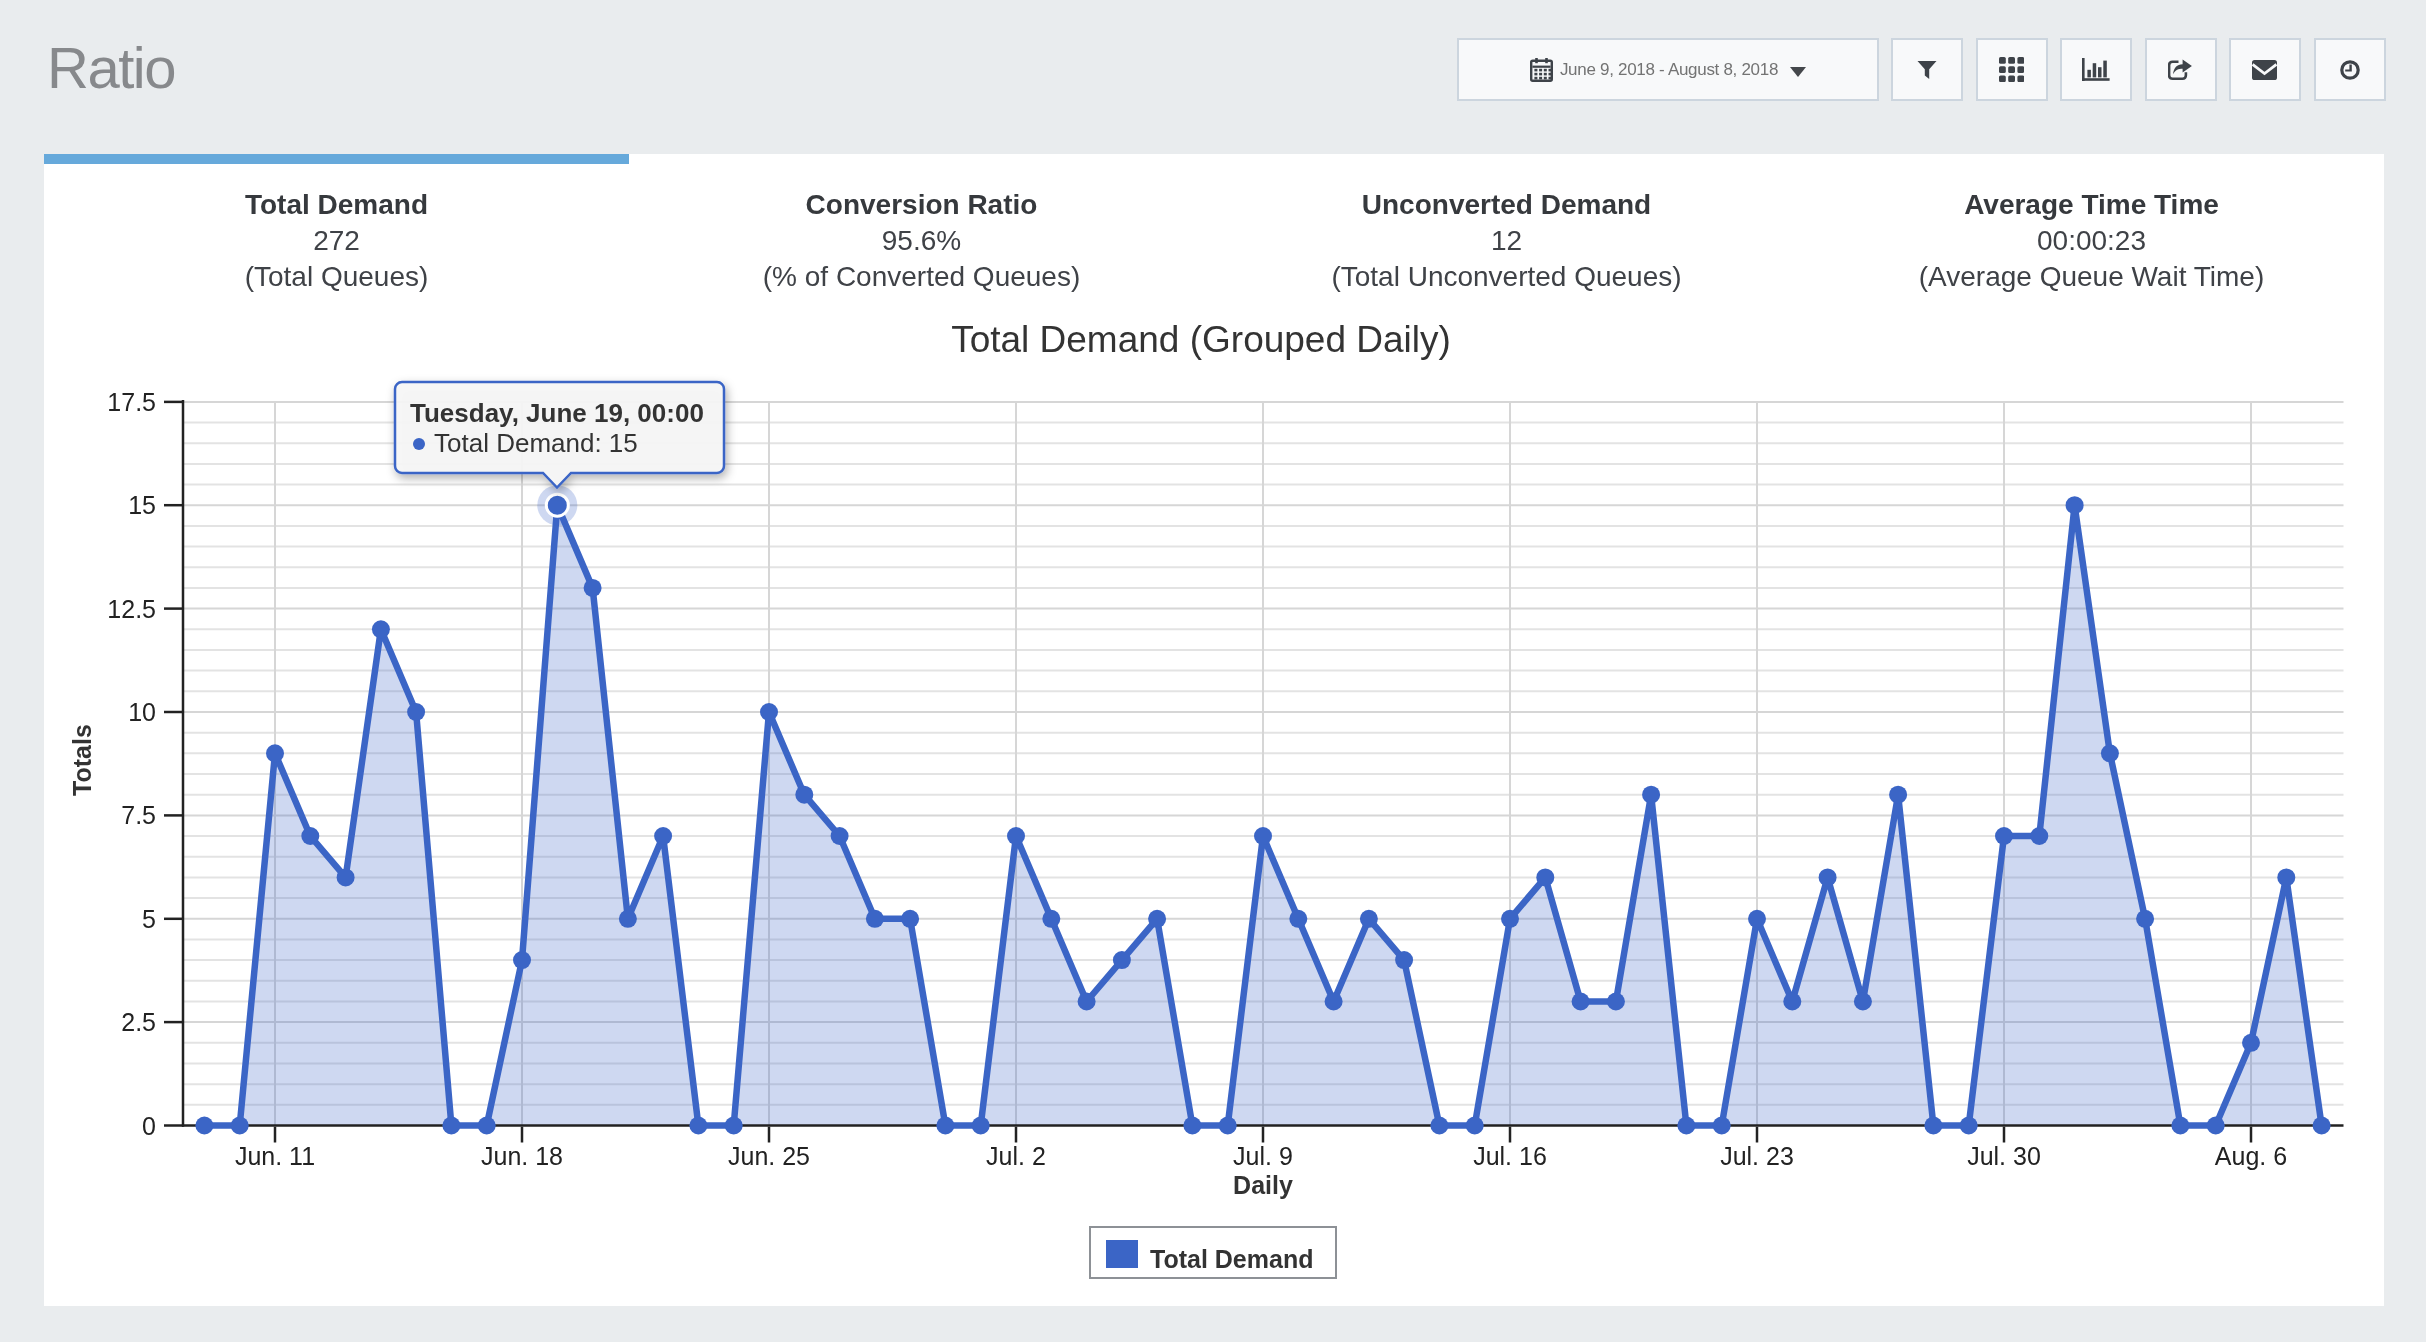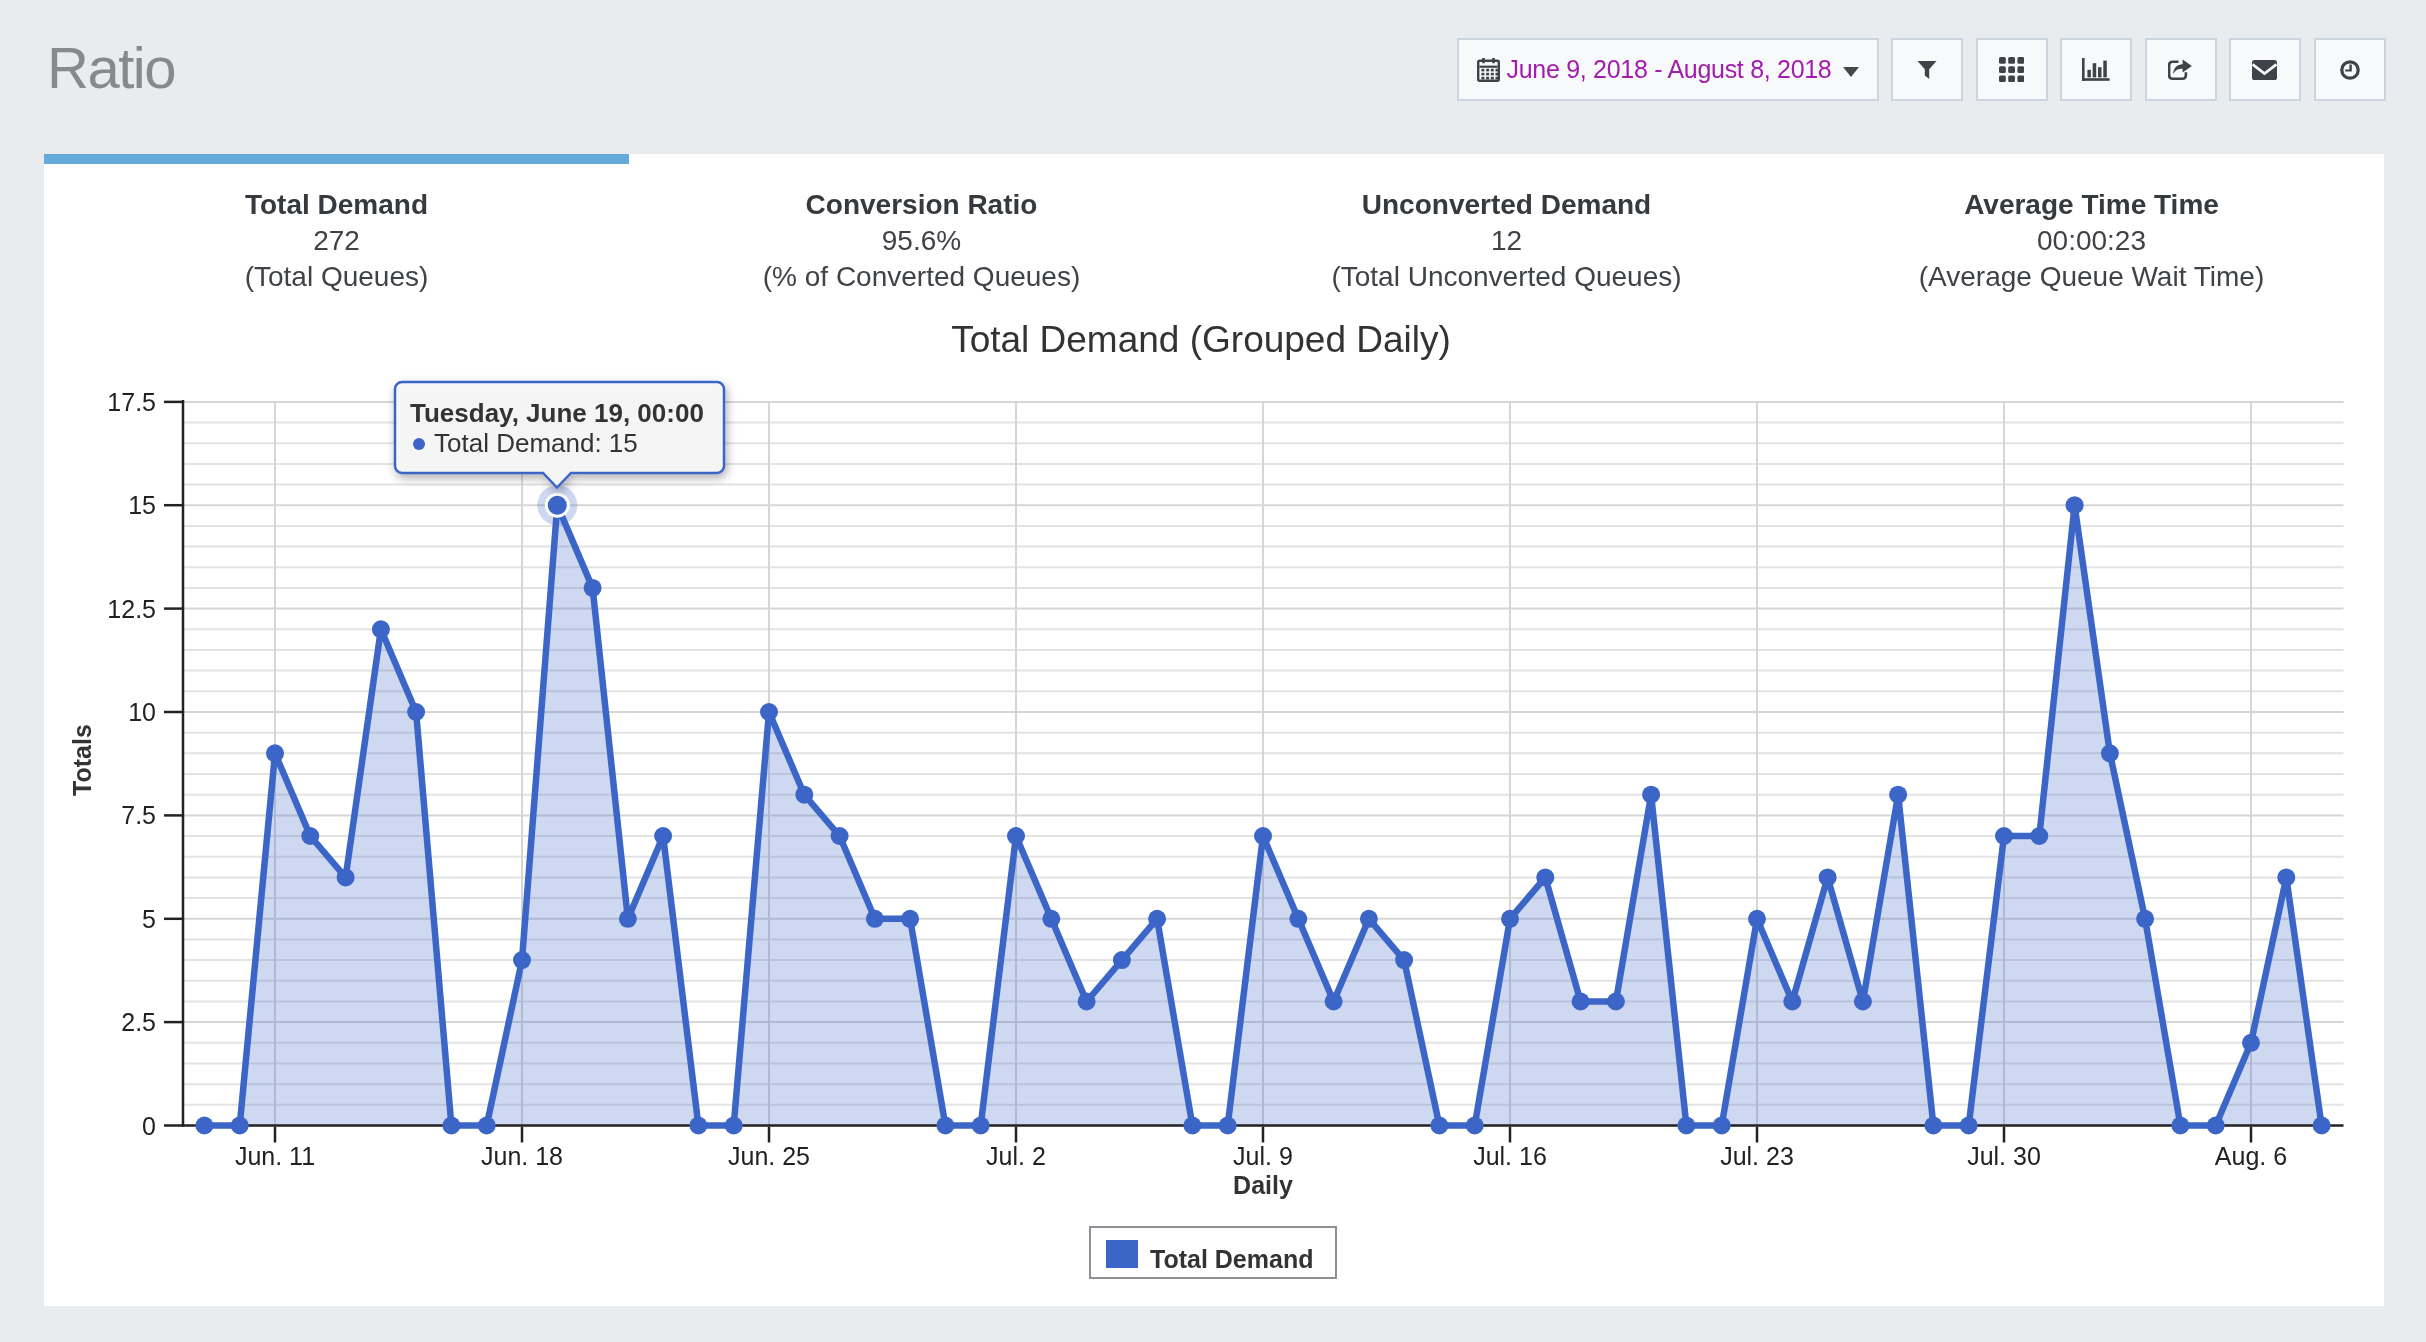--- a/index.html
+++ b/index.html
@@ -1,17 +1,17 @@
 <!DOCTYPE html>
 <html><head><meta charset="utf-8"><style>
 * { margin:0; padding:0; box-sizing:border-box; }
 html,body { width:2426px; height:1342px; background:#e9ecee; font-family:"Liberation Sans",sans-serif; overflow:hidden; }
 #title { position:absolute; left:47px; top:34px; font-size:58px; font-weight:300; color:#87898c; letter-spacing:-1.5px; }
 .btn { position:absolute; top:38px; width:71.5px; height:63px; background:#f8f9fa; border:2px solid #ccd5de; display:flex; align-items:center; justify-content:center; }
-#datebox { position:absolute; left:1457px; top:38px; width:422px; height:63px; background:#f8f9fa; border:2px solid #ccd5de; display:flex; align-items:center; justify-content:center; font-size:25px; letter-spacing:-0.3px; color:#a21caf; white-space:nowrap; }
+#datebox { position:absolute; left:1457px; top:38px; width:422px; height:63px; background:#f8f9fa; border:2px solid #ccd5de; display:flex; align-items:center; justify-content:center; font-size:17px; letter-spacing:-0.3px; color:#737373; white-space:nowrap; }
 #caret { width:0; height:0; border-left:8px solid transparent; border-right:8px solid transparent; border-top:10px solid #44474b; margin-left:12px; margin-top:4px; }
 #card { position:absolute; left:44px; top:154px; width:2340px; height:1152px; background:#ffffff; }
 #bluebar { position:absolute; left:44px; top:154px; width:585px; height:10px; background:#66a9db; }
 .stat { position:absolute; top:187px; width:585px; text-align:center; font-size:28px; line-height:36px; color:#3f4247; }
 .stat b { color:#36393d; }
 #chart { position:absolute; left:0; top:0; }
 </style></head>
 <body>
 <div id="title">Ratio</div>
 <div id="datebox">

